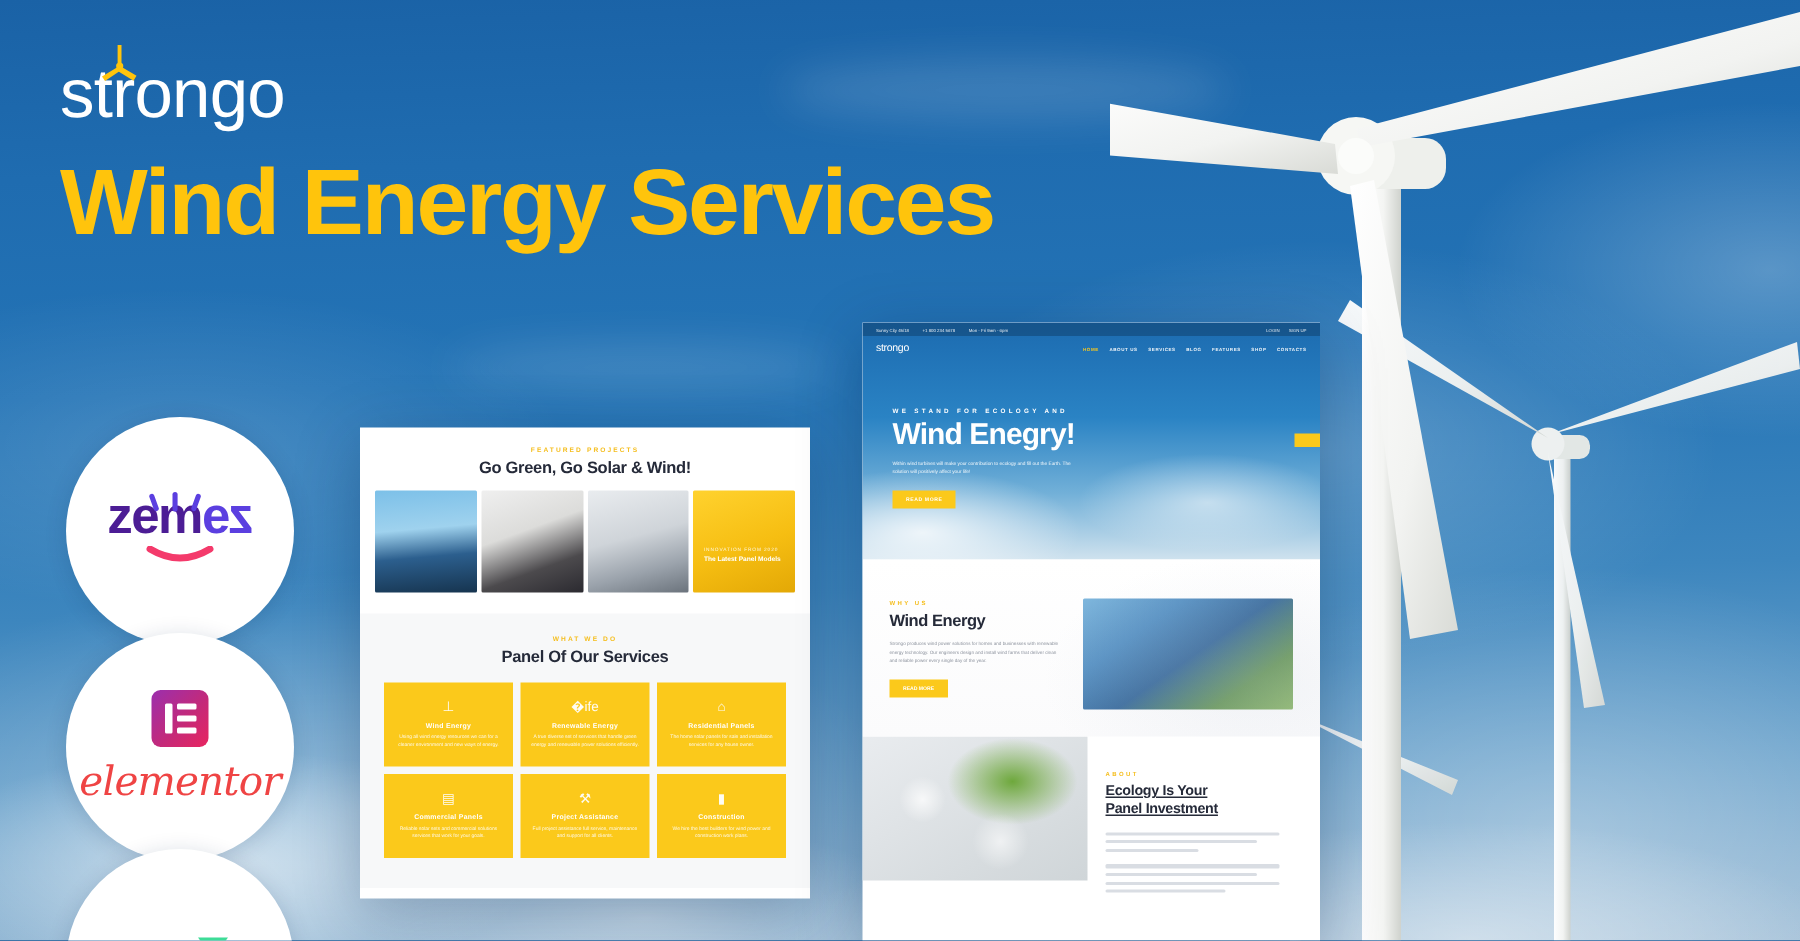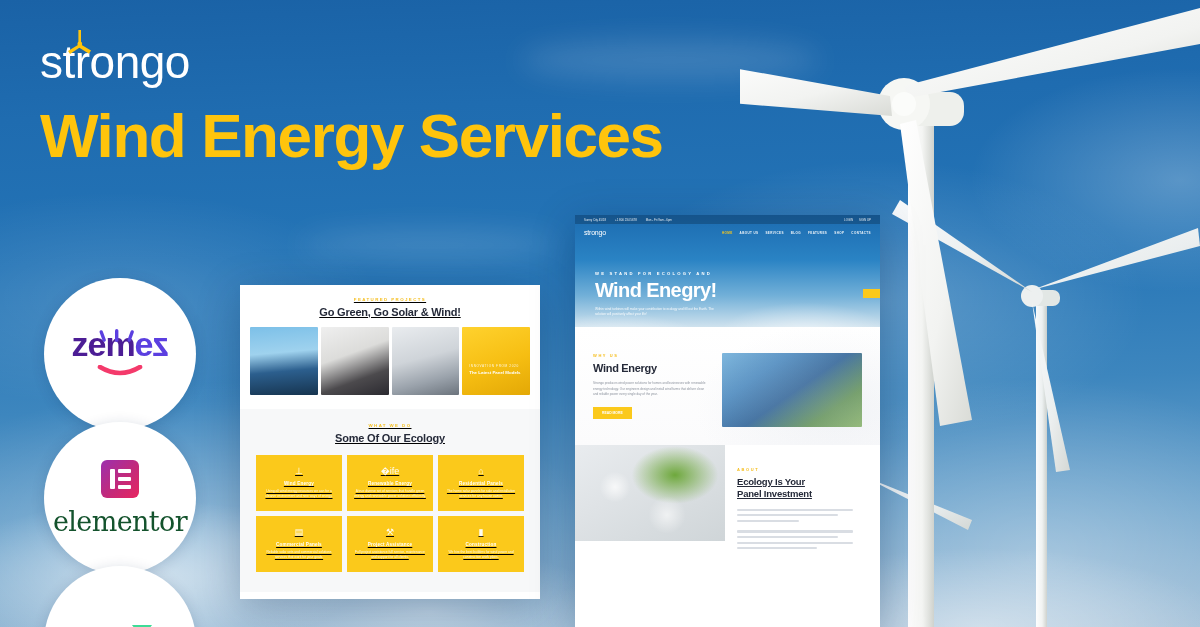--- a/index.html
+++ b/index.html
@@ -78,34 +78,33 @@
   .zemez-crown { position:absolute; left:28px; top:-13px; }
   .zemez-smile { margin-top:2px; }
 
   
   .el-icon { width:38px; height:38px; border-radius:6px;
     background:linear-gradient(135deg,#9b2fae 0%,#c32a7a 55%,#e8255f 100%);
     display:flex; align-items:center; justify-content:center; gap:3px; }
   .el-bar-v { width:5px; height:20px; background:#fff; border-radius:1px; }
   .el-bars { display:flex; flex-direction:column; gap:4px; }
   .el-bar-h { width:13px; height:4px; background:#fff; border-radius:1px; }
-  .el-word { font-family:"DejaVu Serif", serif; 
-    font-size:27px; color:#14532d; margin-top:8px; letter-spacing:-0.6px; }
+  .el-word { font-family:"DejaVu Serif", serif; font-style:italic;
+    font-size:27px; color:#ef4444; margin-top:8px; letter-spacing:-0.6px; }
 
   
   .jet-wrap { display:flex; align-items:flex-start; }
   .jet-word { font-size:40px; font-weight:800; color:#21224a; letter-spacing:-2px; line-height:1; }
   .jet-tri { margin-left:-8px; margin-top:2px; }
 
   
   .mock-center {
     position:absolute; left:240px; top:285px; width:300px; height:314px;
     background:#ffffff; z-index:5; overflow:hidden;
     box-shadow:0 10px 40px rgba(0,30,70,.28);
-    text-decoration:underline;
   }
   .mc-pad { padding:12px 10px 0; }
   .mc-eyebrow { font-size:4.4px; letter-spacing:1.4px; color:#F5BE1E; text-align:center;
     font-weight:700; text-transform:uppercase; }
   .mc-h2 { font-size:11px; font-weight:700; color:#252a39; text-align:center; margin-top:4px; letter-spacing:-0.2px; }
   .mc-tiles { display:flex; gap:3px; margin-top:9px; }
   .mc-tile { flex:1; height:68px; border-radius:1px; position:relative; overflow:hidden; }
   .t1 { background:linear-gradient(175deg,#7cc0e8 0%,#9fd2ee 38%,#2c5f8e 64%,#16344f 100%); }
   .t2 { background:linear-gradient(160deg,#efefef 0%,#dcdcda 40%,#4c4a4d 72%,#2b2a30 100%); }
   .t3 { background:linear-gradient(165deg,#e9ecef 0%,#cfd4d9 45%,#9aa2ab 75%,#6b737c 100%); }
@@ -120,21 +119,21 @@
   .mc-card-ic { font-size:9px; color:#fff; line-height:1; margin-bottom:5px; opacity:.95; }
   .mc-card-t { font-size:4.6px; font-weight:700; color:#ffffff; letter-spacing:.2px; }
   .mc-card-d { font-size:3.3px; color:rgba(255,255,255,.9); line-height:1.5; margin-top:3px; }
 
   
   .mock-right {
     position:absolute; left:575px; top:215px; width:305px; height:412px;
     background:#ffffff; z-index:5; overflow:hidden;
     box-shadow:0 10px 40px rgba(0,30,70,.30);
   }
-  .mr-hero { height:112px; position:relative; overflow:hidden;
+  .mr-hero { height:158px; position:relative; overflow:hidden;
     background:
       radial-gradient(ellipse 150px 60px at 40px 140px, rgba(255,255,255,.8), rgba(255,255,255,0) 70%),
       radial-gradient(ellipse 120px 45px at 230px 120px, rgba(255,255,255,.55), rgba(255,255,255,0) 72%),
       linear-gradient(180deg,#1c6bb0 0%,#2a83c4 40%,#72b0d8 72%,#cfe2ee 100%);
   }
   .mr-topbar { height:9px; background:rgba(10,40,70,.34); display:flex; align-items:center;
     padding:0 9px; gap:9px; font-size:2.9px; color:rgba(255,255,255,.88); }
   .mr-topbar .right { margin-left:auto; display:flex; gap:6px; }
   .mr-nav { height:17px; display:flex; align-items:center; padding:0 9px; }
   .mr-logo { color:#fff; font-size:7px; letter-spacing:-0.2px; position:relative; }
@@ -303,21 +302,21 @@
           <div class="lbl">
             <small>INNOVATION FROM 2020</small>
             <span>The Latest Panel Models</span>
           </div>
         </div>
       </div>
     </div>
 
     <div class="mc-gray">
       <div class="mc-eyebrow">WHAT WE DO</div>
-      <div class="mc-h2">Some Of Our Ecology</div>
+      <div class="mc-h2">Panel Of Our Services</div>
       <div class="mc-grid">
         <div class="mc-card">
           <div class="mc-card-ic">⊥</div>
           <div class="mc-card-t">Wind Energy</div>
           <div class="mc-card-d">Using all wind energy resources we can for a cleaner environment and new ways of energy.</div>
         </div>
         <div class="mc-card">
           <div class="mc-card-ic">�ife</div>
           <div class="mc-card-t">Renewable Energy</div>
           <div class="mc-card-d">A true diverse set of services that handle green energy and renewable power solutions efficiently.</div>

